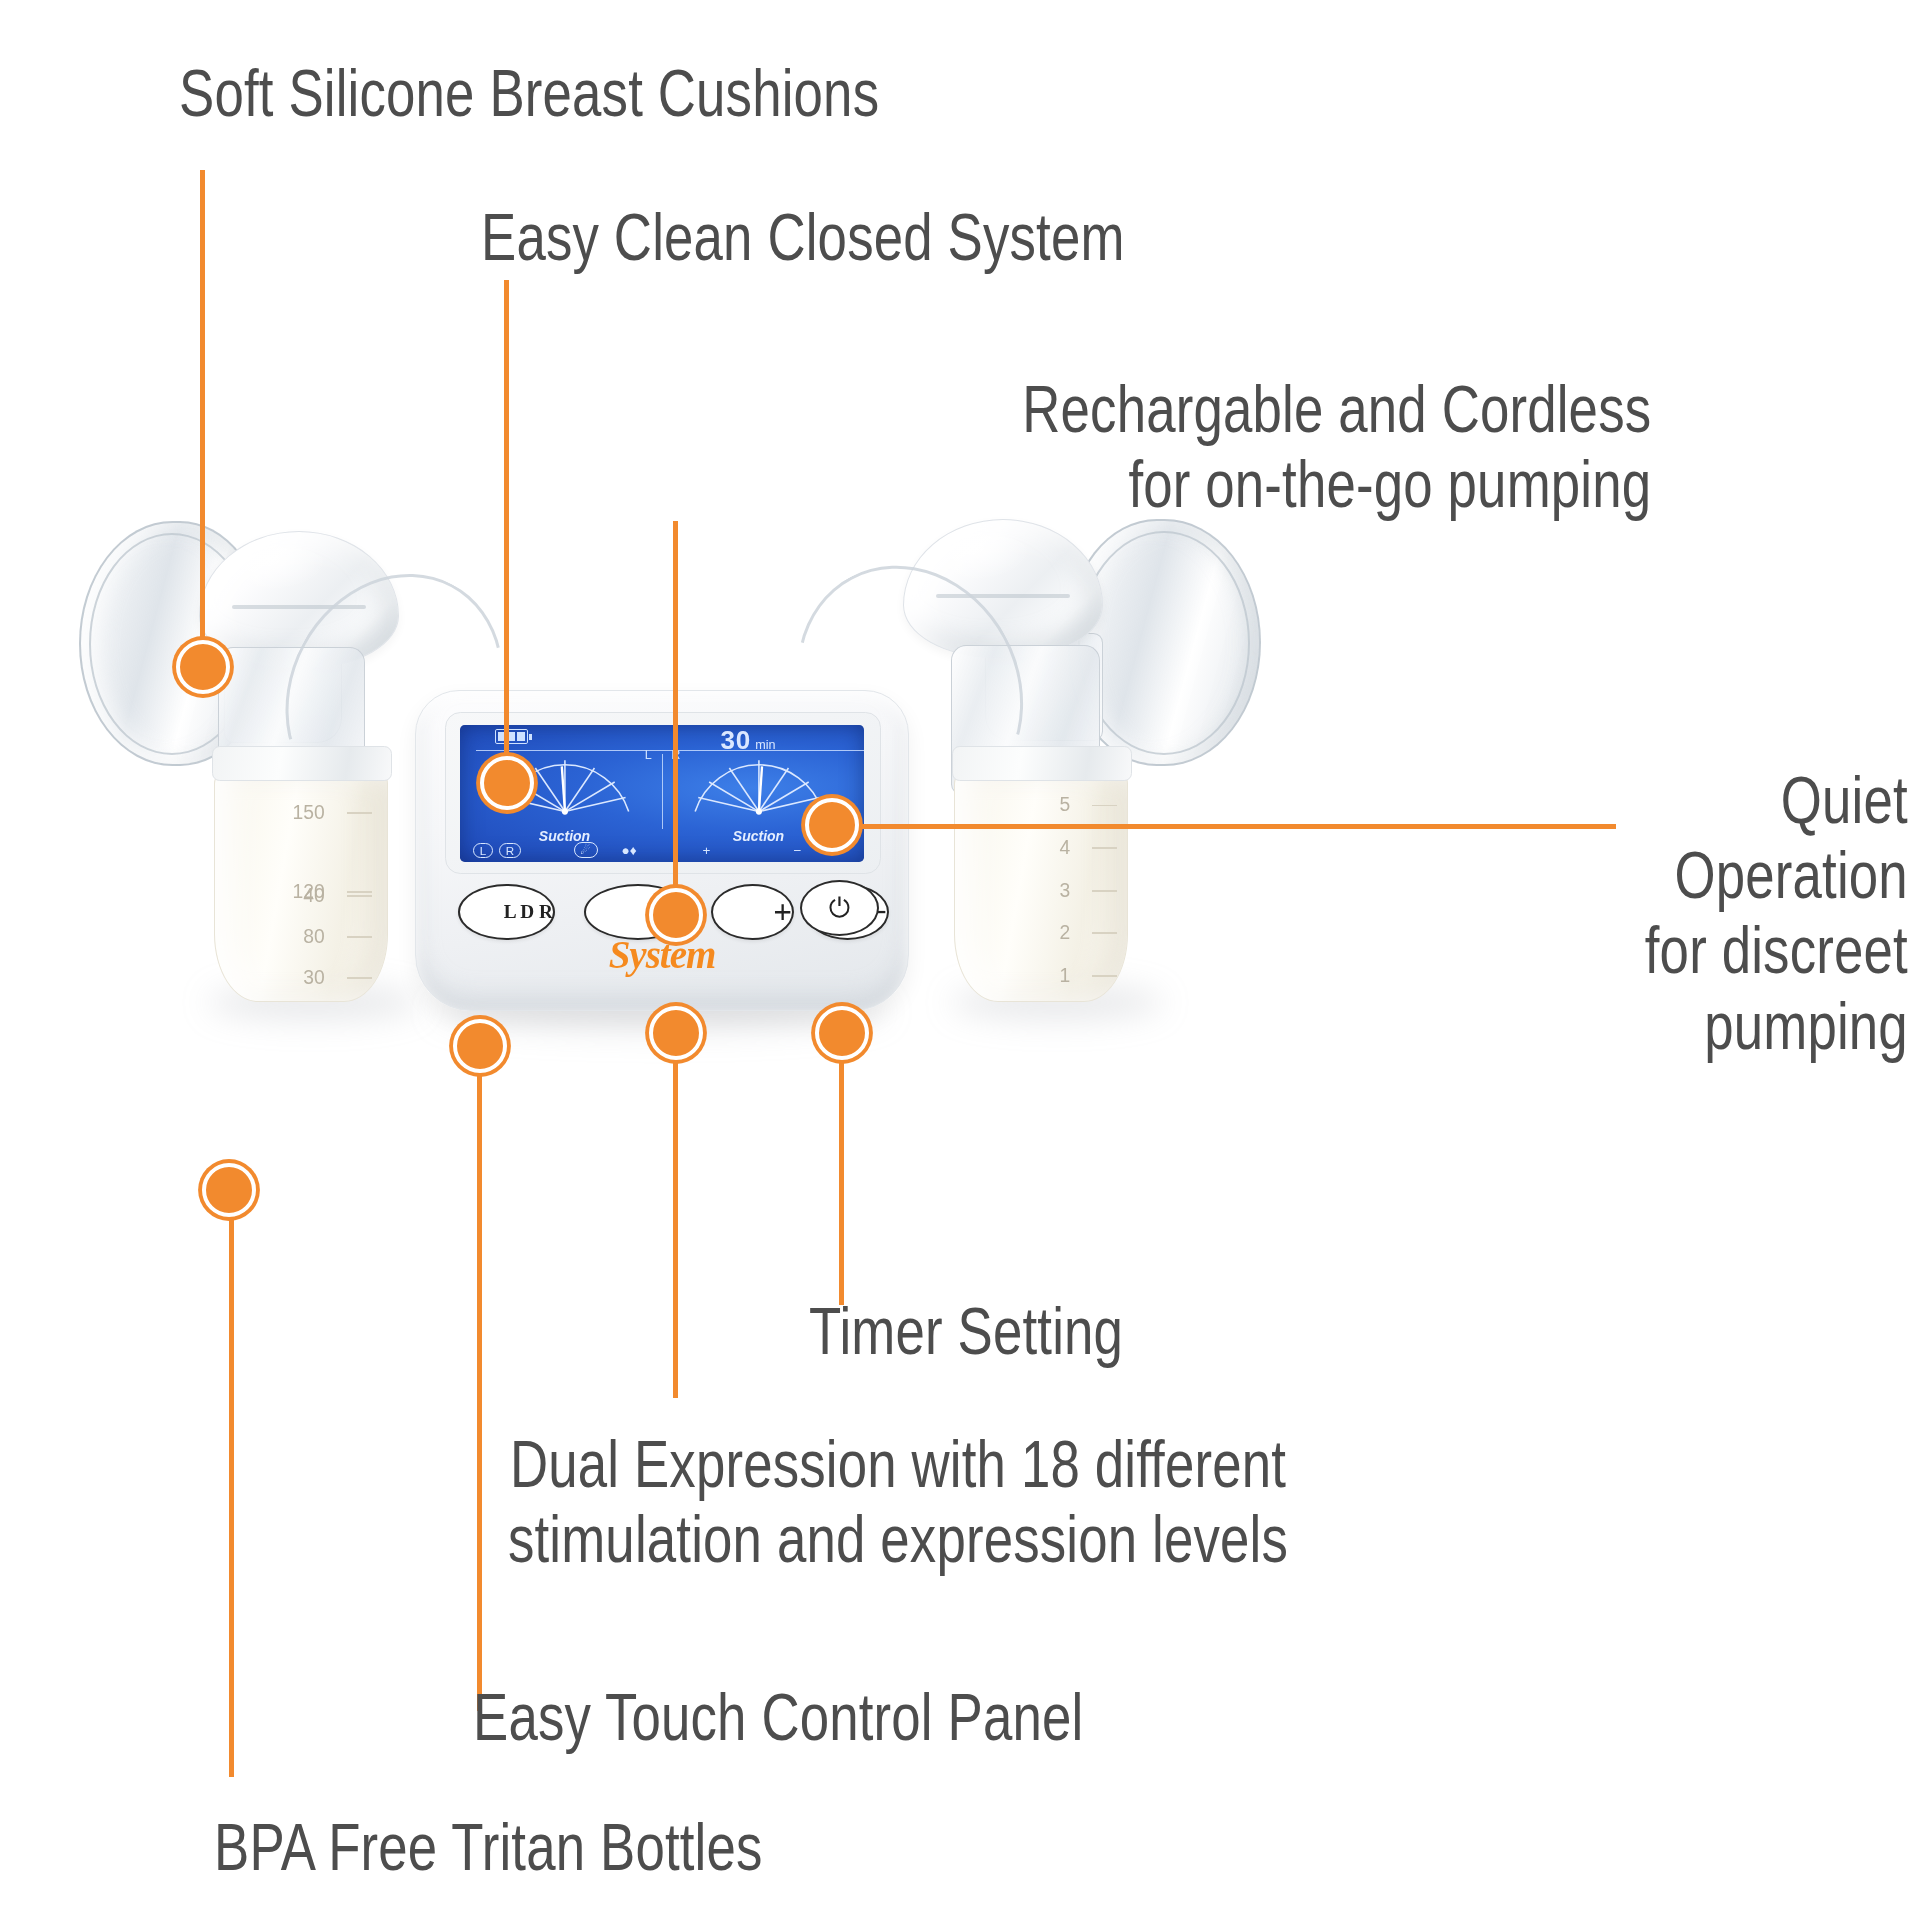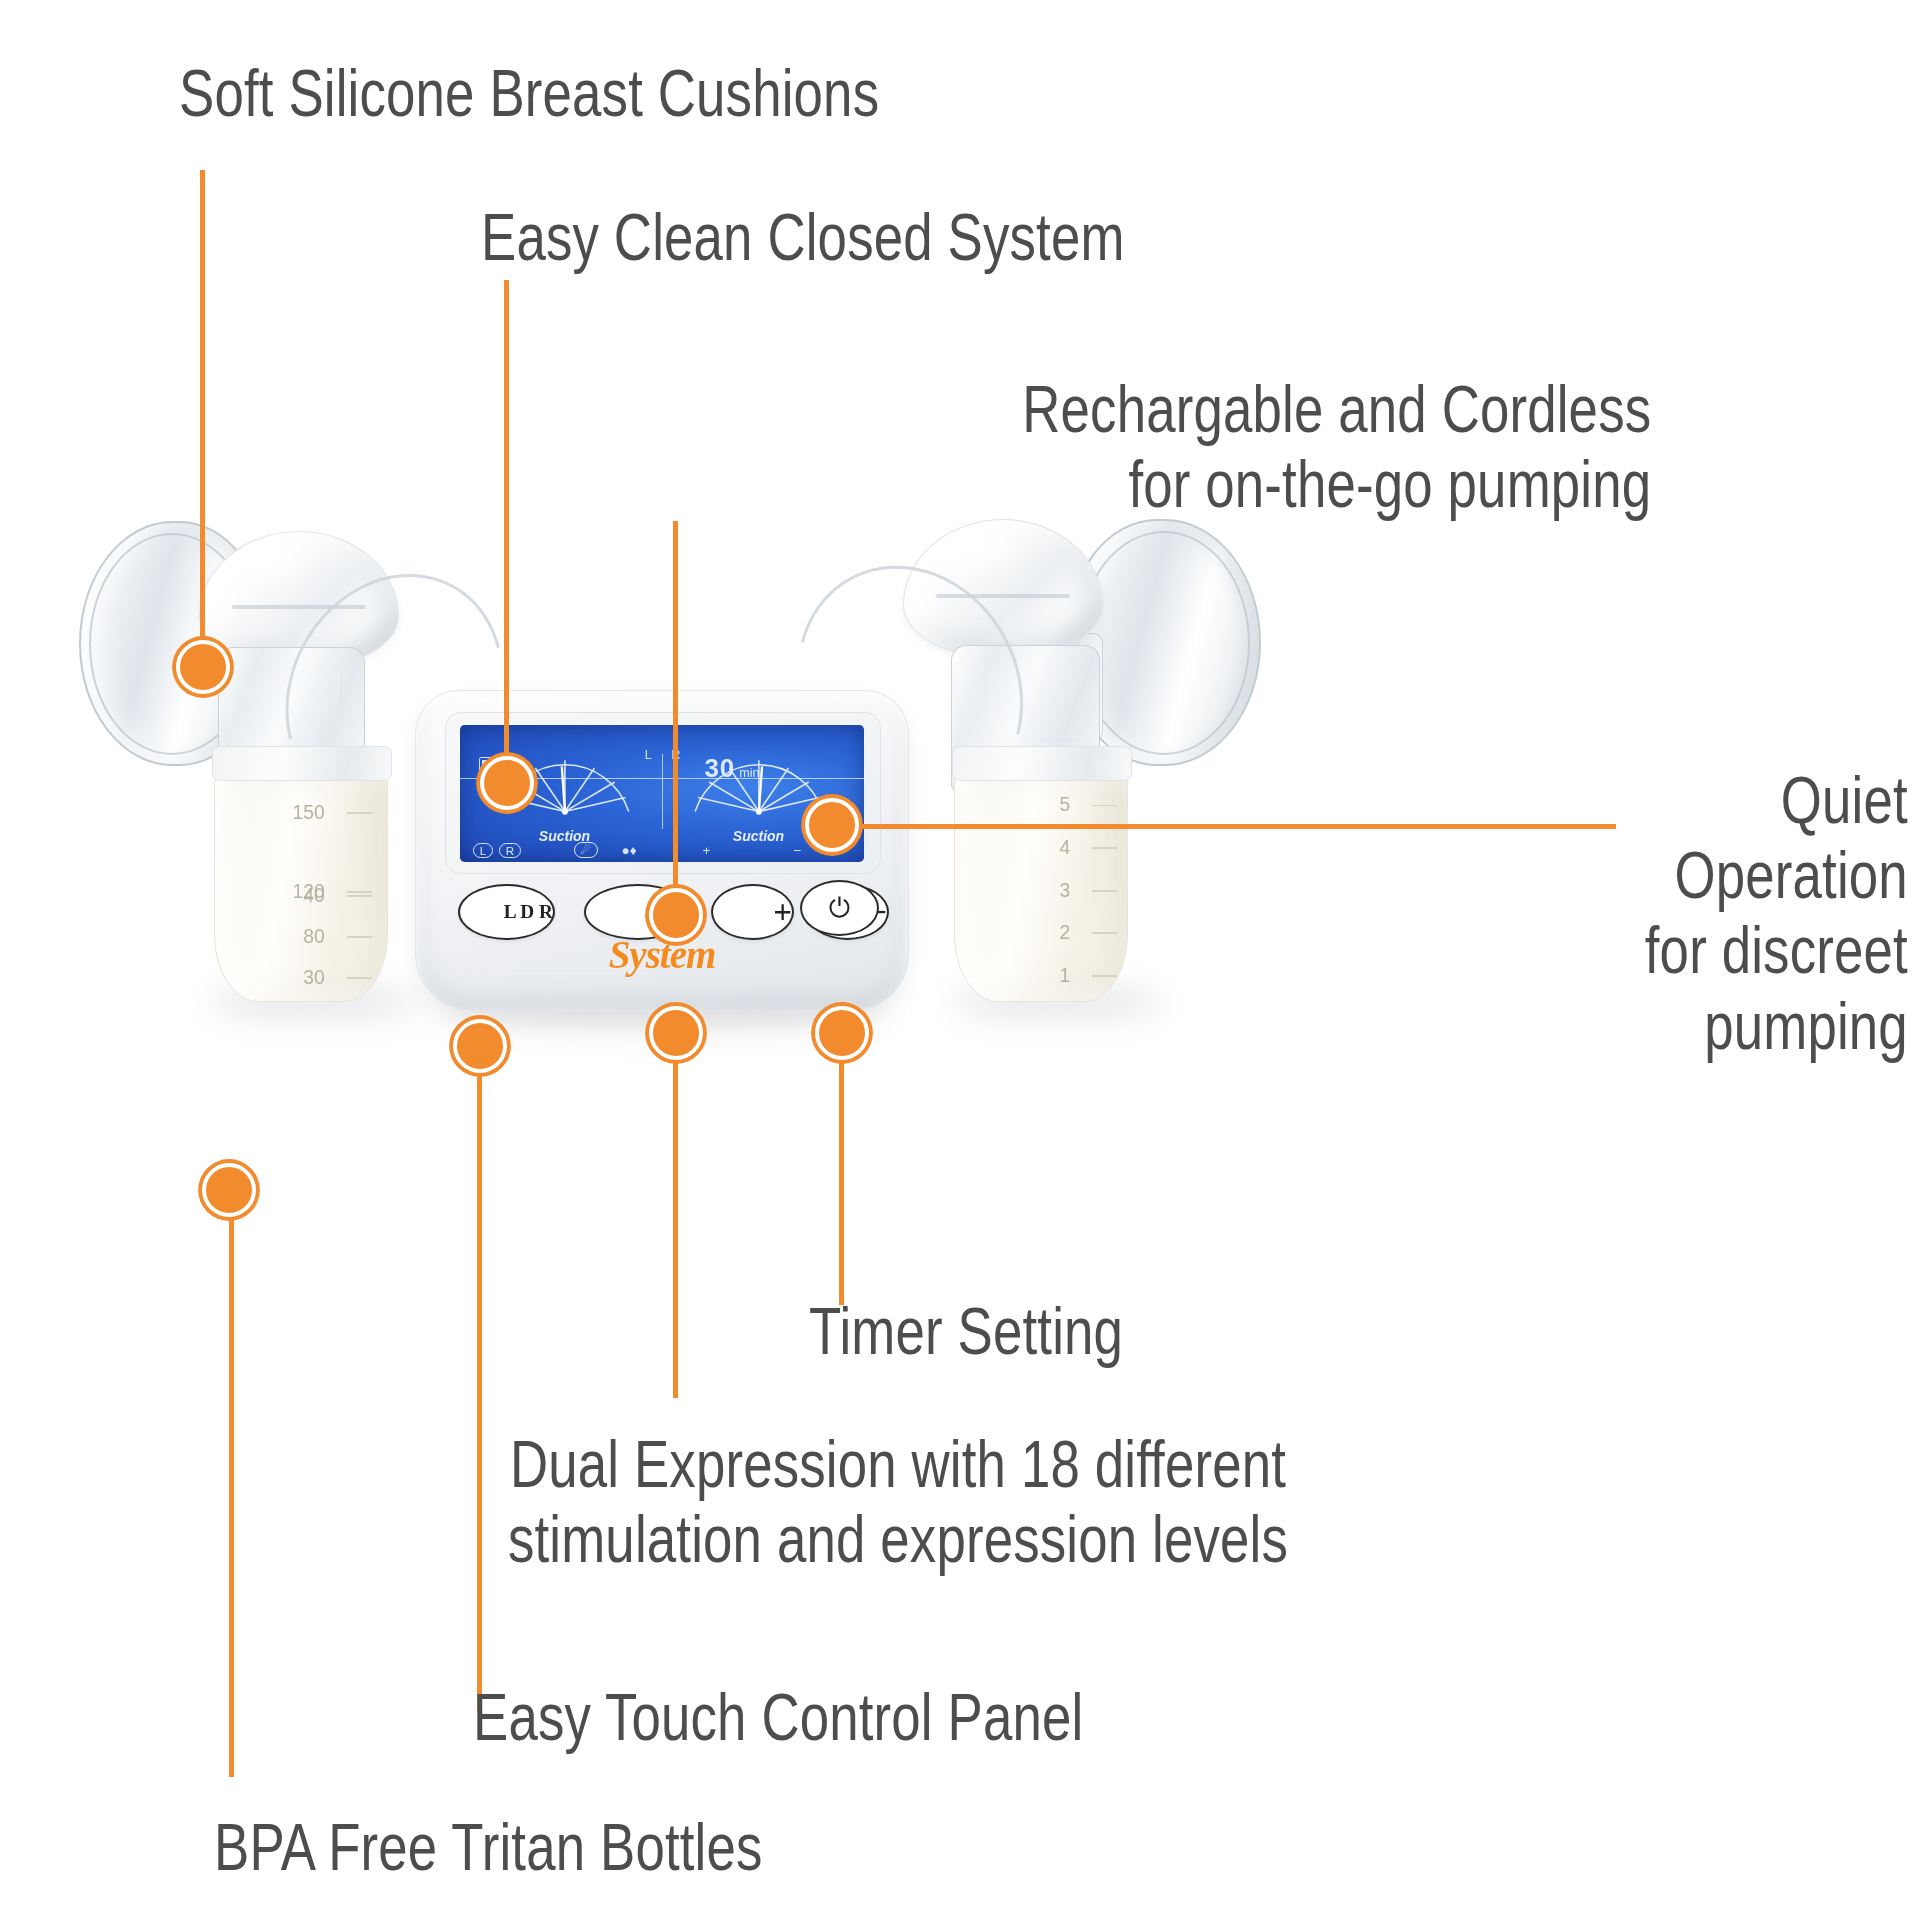--- a/index.html
+++ b/index.html
@@ -93,22 +93,22 @@
         box-shadow:inset 0 5.8px 15.4px rgba(255,255,255,.95),
                    inset 0 -13.5px 23px rgba(186,193,201,.40),
                    0 9.7px 21px rgba(0,0,0,.06);}
   .console .bezel{position:absolute;left:29px;top:21px;width:434px;height:160px;
         border-radius:15.4px;background:linear-gradient(160deg,#f7f8f9,#eceff2);
         border:1.9px solid #dfe3e7;}
   
   .lcd{position:absolute;left:13.5px;top:11.6px;width:404px;height:137px;border-radius:4.8px;
         background:radial-gradient(ellipse at 72% 46%,#3d7fe8 0%,#2b63d4 42%,#1f49b8 100%);
         overflow:hidden;box-shadow:inset 0 0 21px rgba(10,30,90,.5);}
-  .lcd .topbar{position:absolute;left:0;top:0;width:100%;height:25px;
-        border-bottom:1.9px solid rgba(200,220,255,.85);margin-top:28px;}
+  .lcd .topbar{position:absolute;left:16px;top:0;width:100%;height:25px;
+        border-bottom:1.9px solid rgba(200,220,255,.85);}
   .batt{position:absolute;left:19.3px;top:4.8px;width:33px;height:14.5px;border:1.9px solid #cfe2ff;
         border-radius:1.9px;display:flex;gap:1.9px;padding:1.9px;box-sizing:border-box;}
   .batt span{flex:1;background:#cfe2ff;}
   .batt:after{content:"";position:absolute;right:-4.8px;top:3.9px;width:2.9px;height:5.8px;background:#cfe2ff;}
   .timer{position:absolute;right:104px;top:0px;color:#dbe8ff;font-size:26px;
         font-weight:700;letter-spacing:1px;font-family:"Liberation Sans",sans-serif;}
   .timer small{font-size:12.6px;font-weight:400;margin-left:3.9px;letter-spacing:0;}
   .divider{position:absolute;left:50%;top:29px;width:1.9px;height:75px;background:rgba(205,225,255,.8);}
   .gauge{position:absolute;top:29px;width:46%;height:87px;}
   .gauge.left{left:3%;} .gauge.right{right:3%;}

